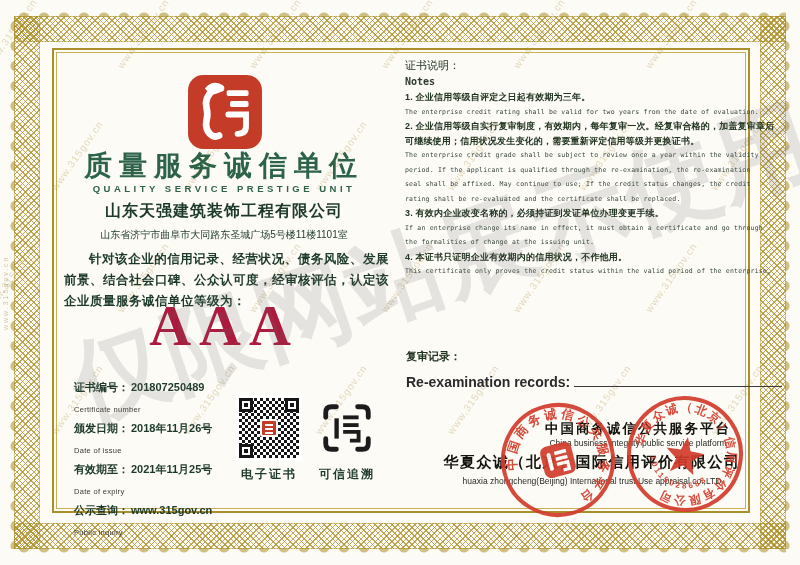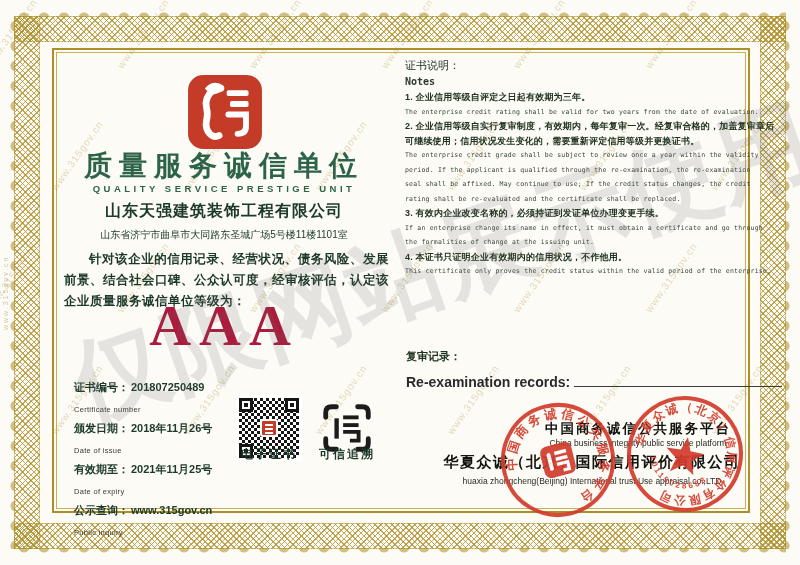--- a/index.html
+++ b/index.html
@@ -64,21 +64,21 @@
       background-image:repeating-conic-gradient(#151515 0 25%, rgba(0,0,0,0) 0 50%);
       background-size:6px 6px;outline:3px solid #fff;}
   .qr .f{position:absolute;width:14px;height:14px;border:3px solid #151515;background:#fff;box-sizing:border-box;}
   .qr .f::after{content:'';position:absolute;left:2px;top:2px;width:4px;height:4px;background:#151515;}
   .qr .f.tl{left:0;top:0}.qr .f.tr{right:0;top:0}.qr .f.bl{left:0;bottom:0}
   .qr .clogo{position:absolute;left:21px;top:21px;width:18px;height:18px;background:#c43b28;border:2px solid #fff;
       border-radius:3px;box-sizing:border-box;}
   .qr .clogo::after{content:'';position:absolute;left:3px;top:3px;right:3px;height:2px;background:#fff;
       box-shadow:0 4px 0 #fff,0 8px 0 #fff;}
   .trace{left:318px;top:399px;width:58px;height:58px;}
-  .smalllabel{top:446px;width:84px;text-align:center;font-size:12px;font-weight:bold;
+  .smalllabel{top:466px;width:84px;text-align:center;font-size:12px;font-weight:bold;
       letter-spacing:2px;color:#1d3a29;white-space:nowrap;}
   .lab-qr{left:227px;} .lab-trace{left:305px;}
   
   .notes{left:405px;top:58px;width:345px;}
   .notes-h-zh{font-size:11px;font-weight:normal;color:#20331f;margin-bottom:3px;}
   .notes-h-en{font-size:10px;font-weight:bold;color:#2f3b2f;font-family:"DejaVu Sans Mono","Liberation Mono",monospace;margin-bottom:3px;}
   .note-line{white-space:nowrap;line-height:14.5px;}
   .note-line.zh{font-size:9px;font-weight:bold;color:#20331f;letter-spacing:.2px;}
   .note-line.en{font-size:6.5px;color:#37463a;font-family:"DejaVu Sans Mono","Liberation Mono",monospace;letter-spacing:.2px;}
   .review{left:406px;top:349px;}

